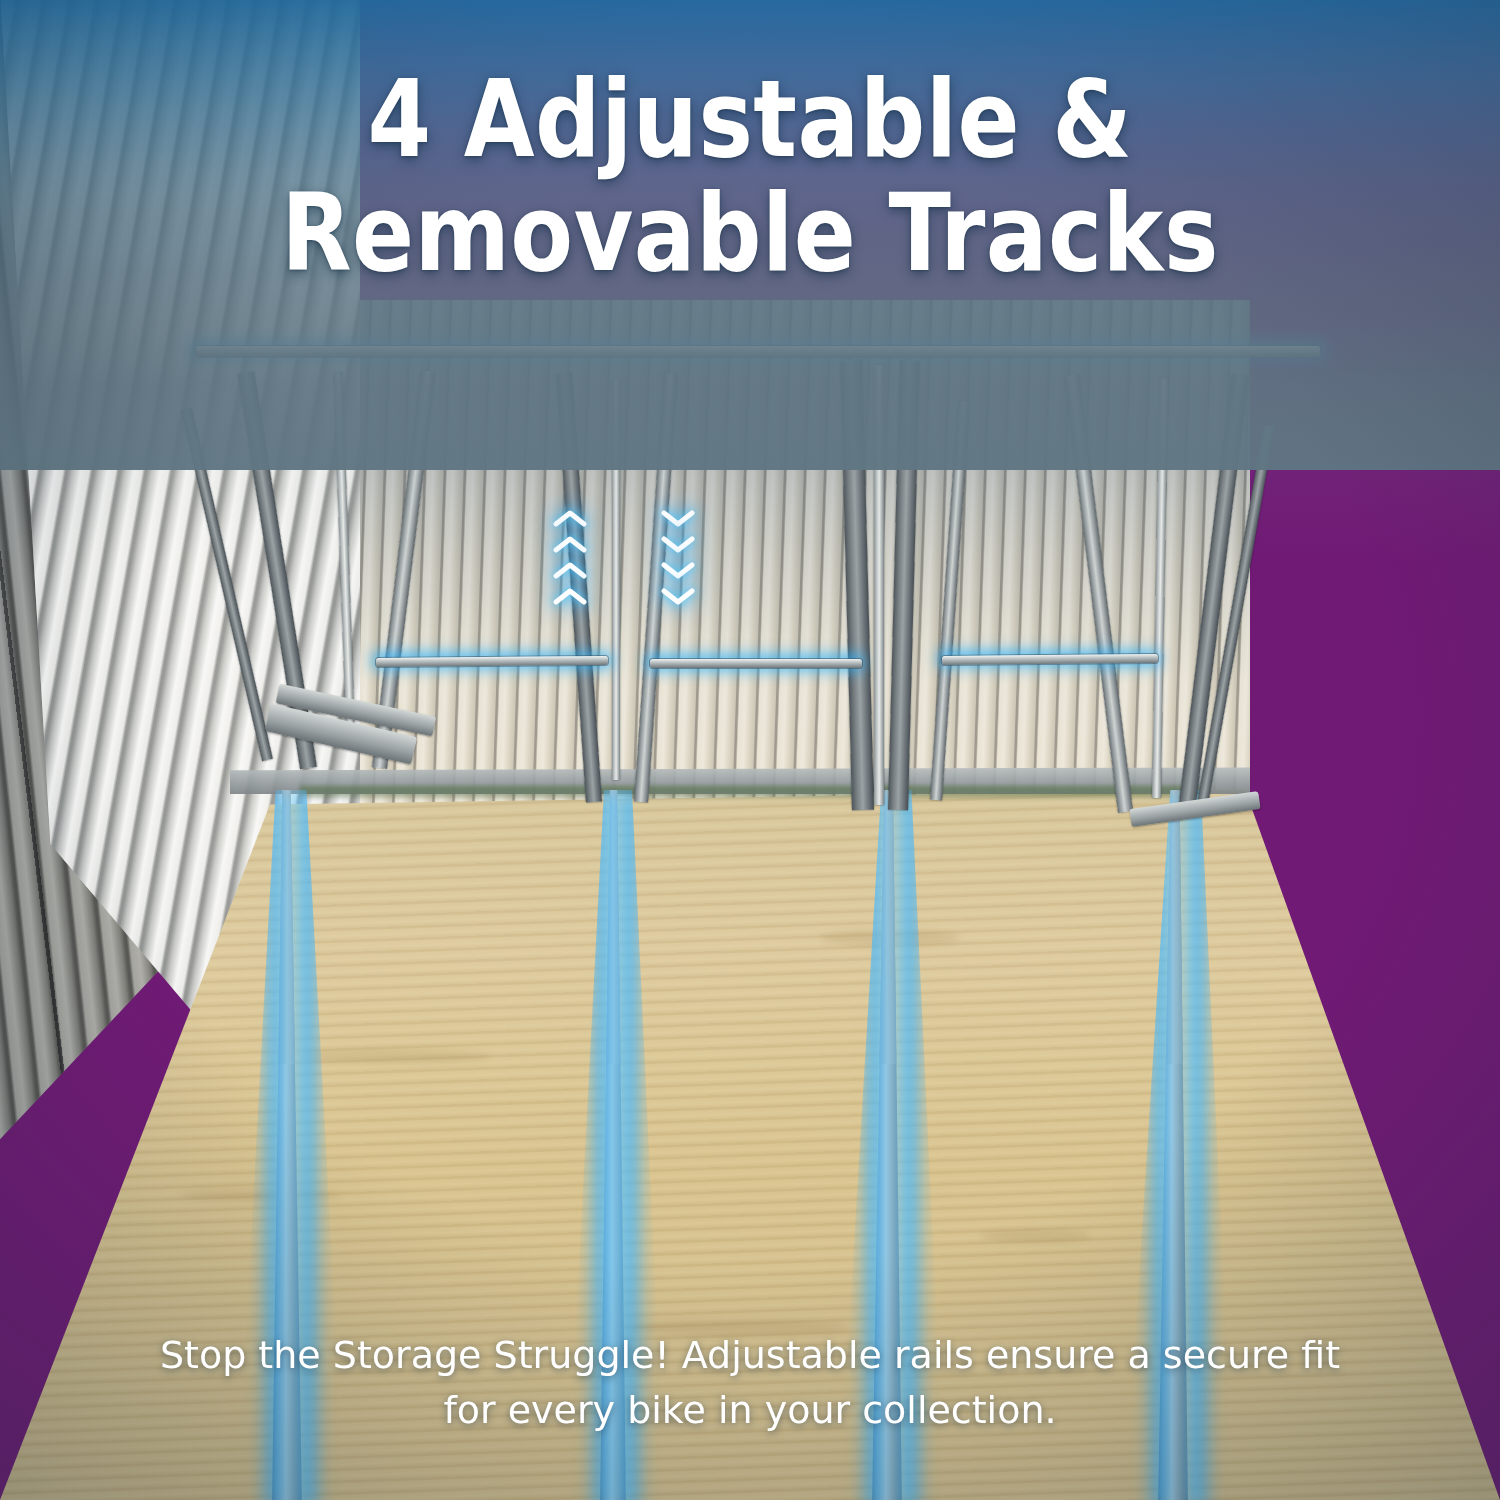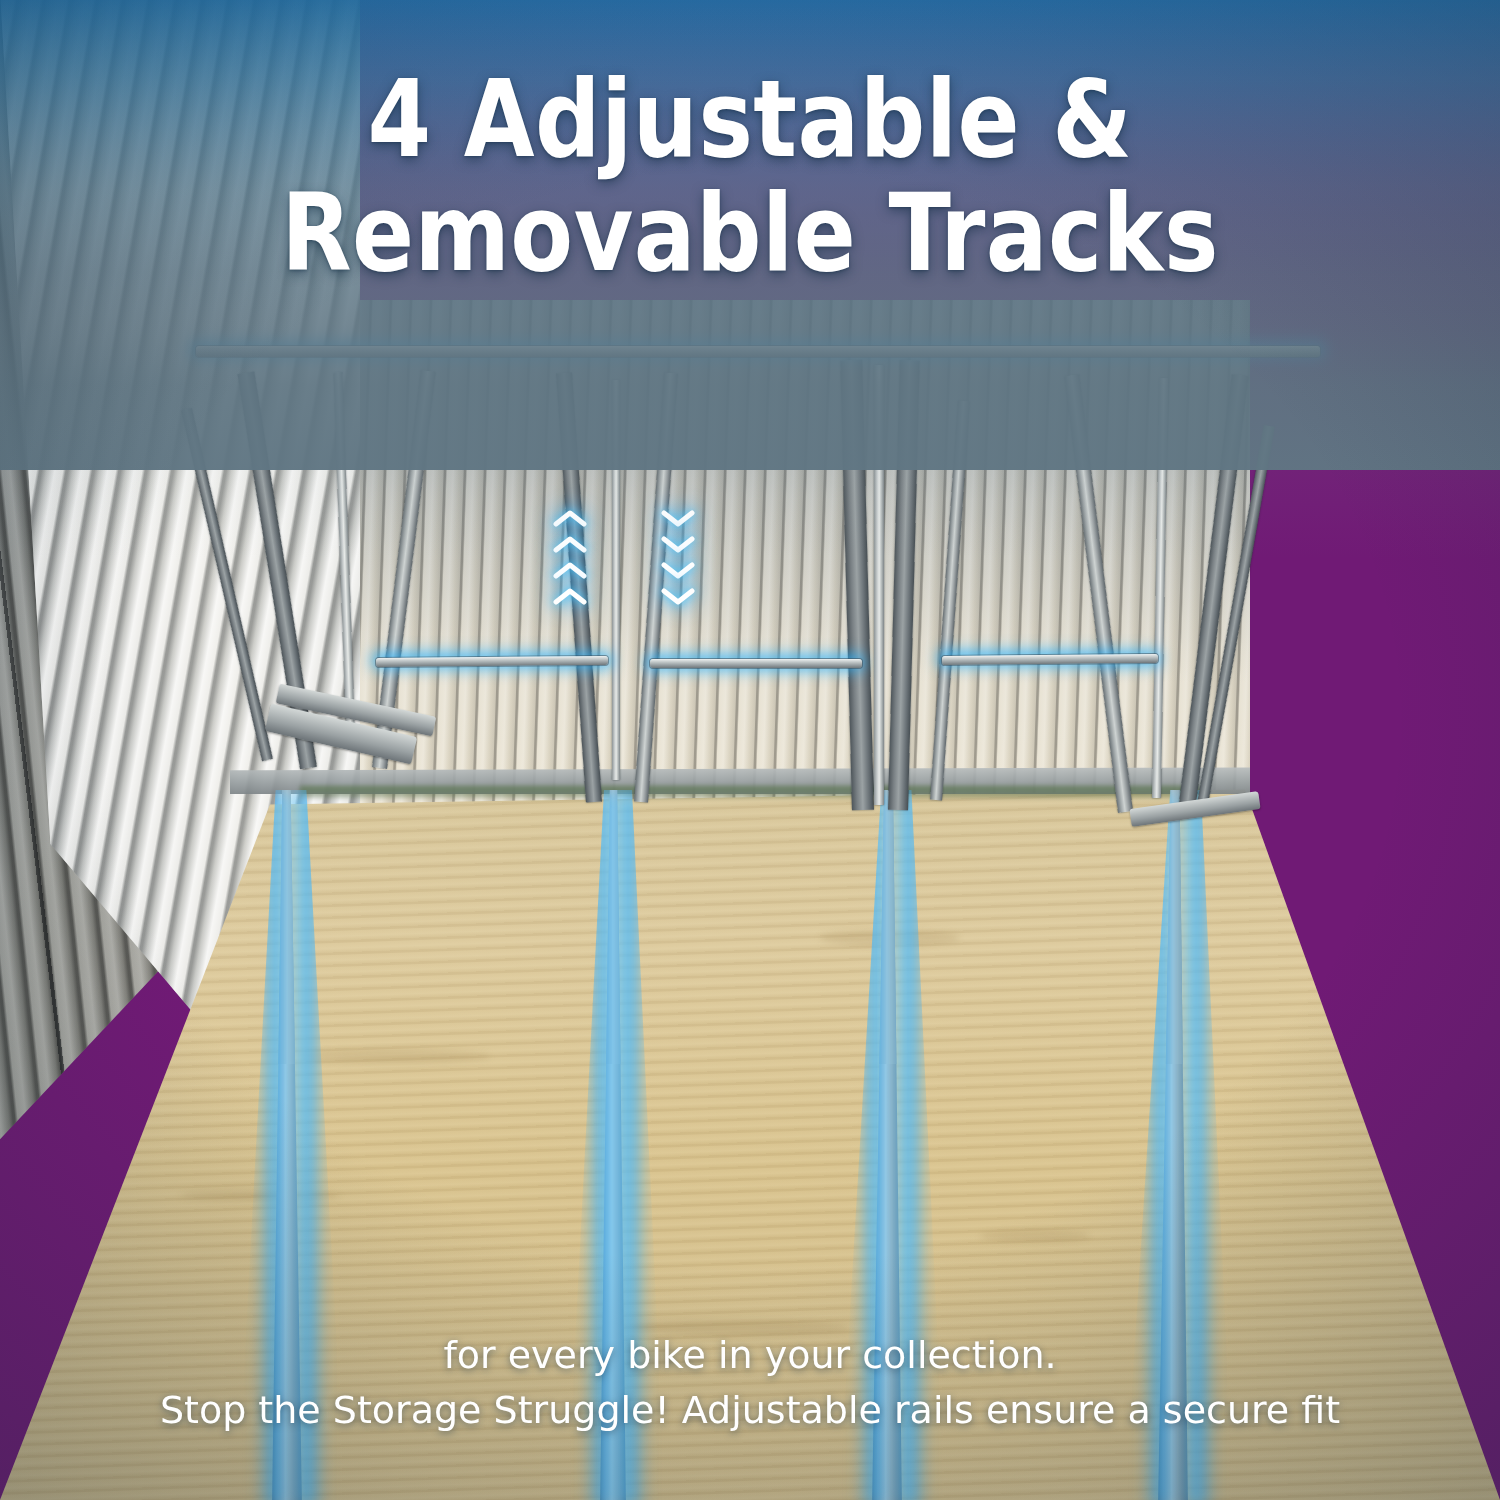--- a/index.html
+++ b/index.html
@@ -316,17 +316,17 @@
   <div class="layer" id="grade-top"></div>
   <div class="layer" id="grade-bottom"></div>
   <div class="layer" id="grade-vignette"></div>
 
   <div id="headline">
     <span class="l">4 Adjustable &amp;</span>
     <span class="l">Removable Tracks</span>
   </div>
 
   <div id="caption">
+    <span class="l">Stop the Storage Struggle! Adjustable rails ensure a secure fit</span>
     <span class="l">for every bike in your collection.</span>
-    <span class="l">Stop the Storage Struggle! Adjustable rails ensure a secure fit</span>
   </div>
 
 </div>
 
 </body></html>

